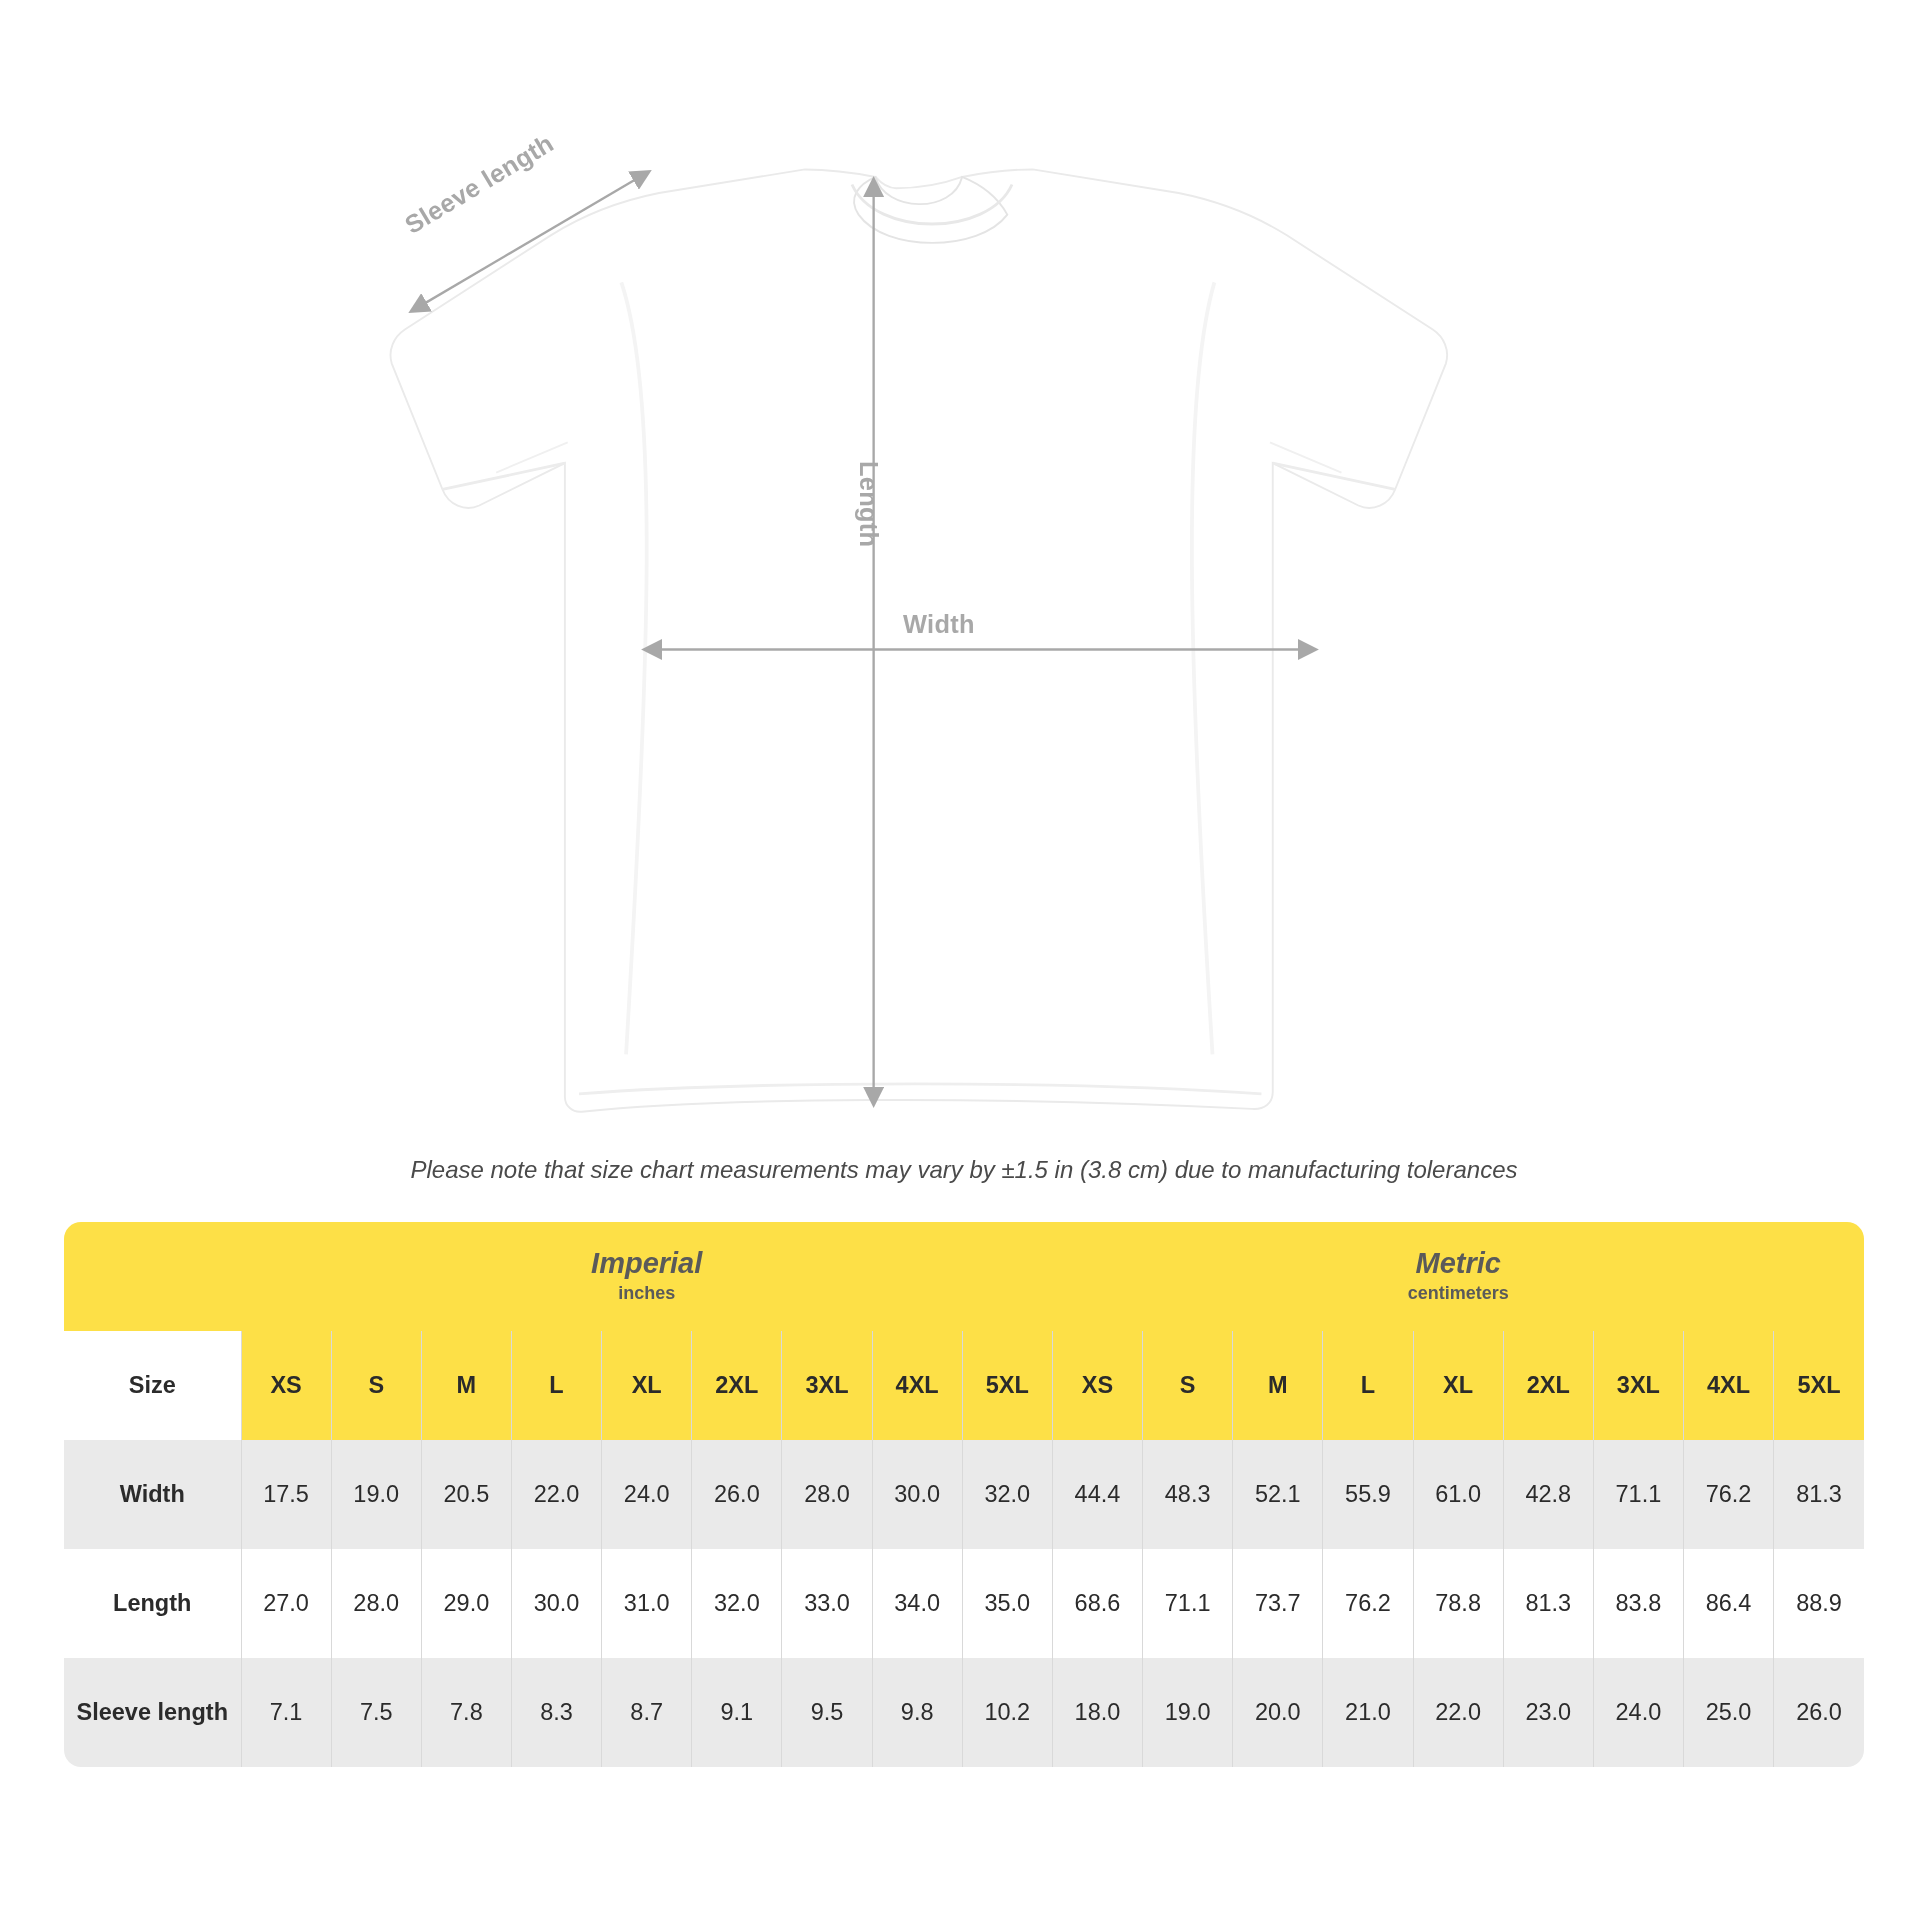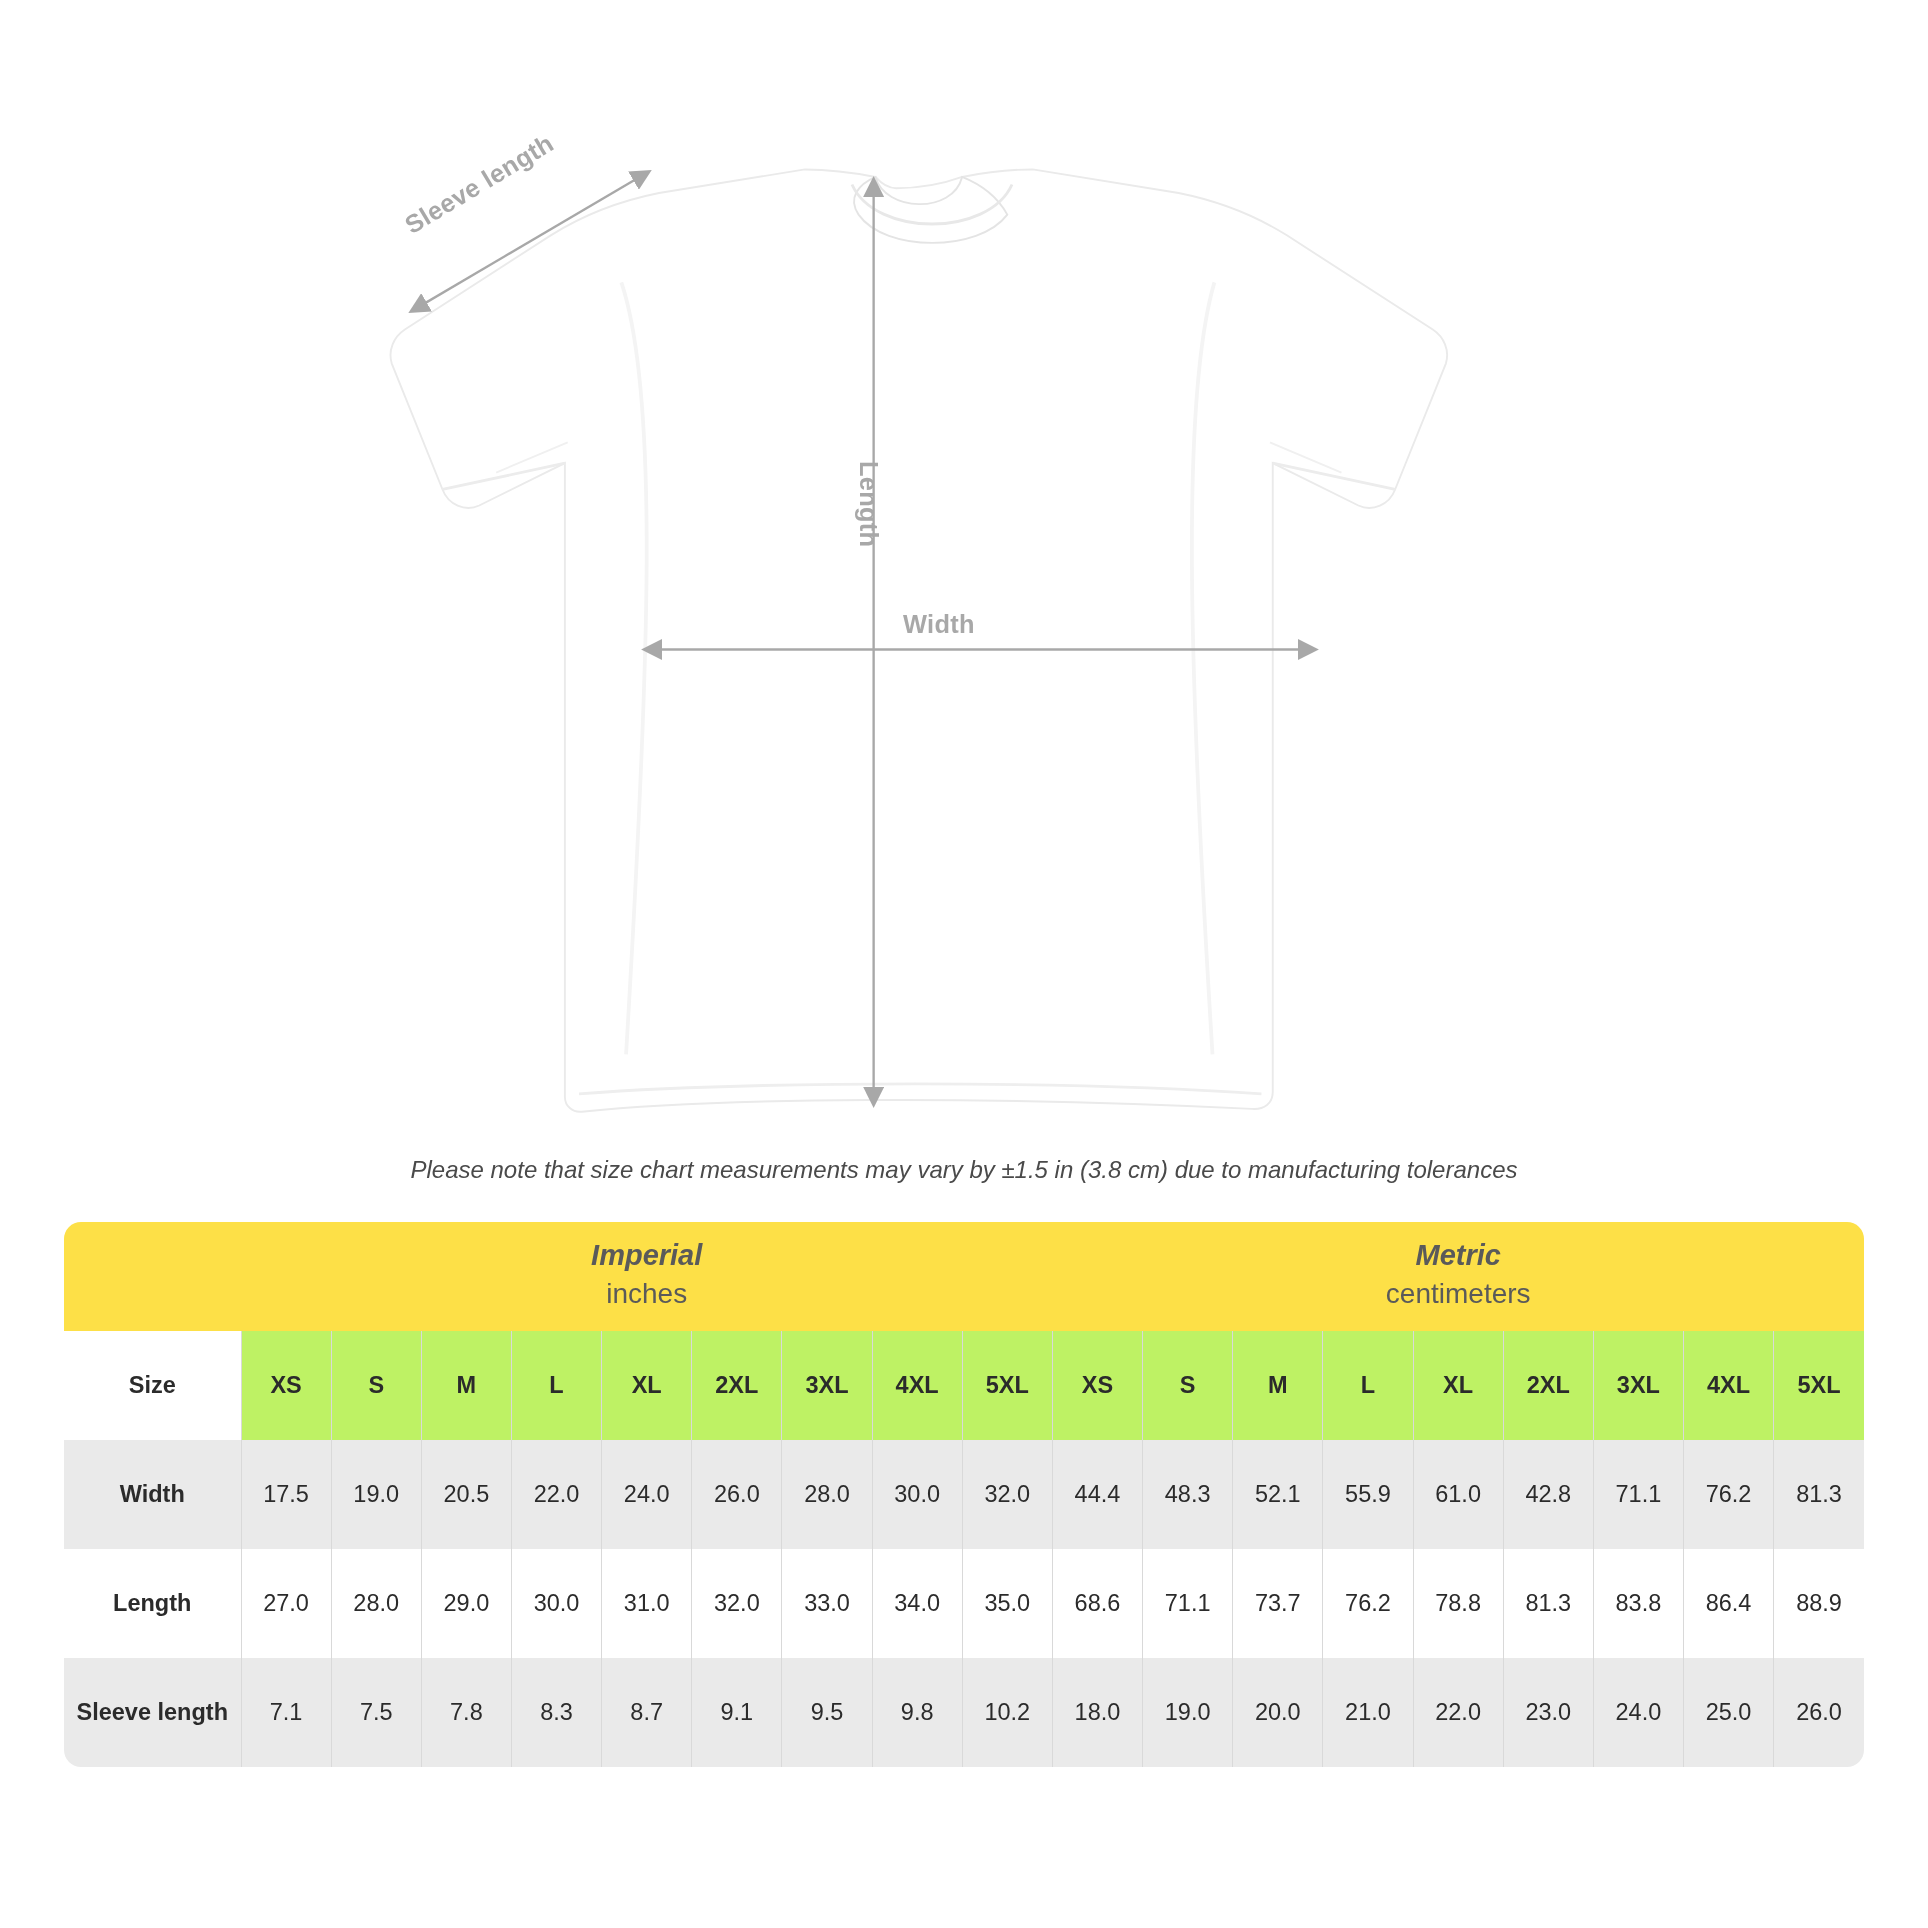--- a/index.html
+++ b/index.html
@@ -96,38 +96,38 @@
     height: 121px;
   }
   .unit-head .unit-title {
     font-size: 29px;
     font-weight: bold;
     font-style: italic;
     color: #5a5a5a;
     line-height: 1.18;
   }
   .unit-head .unit-sub {
-    font-size: 28px;
+    font-size: 18px;
     font-style: normal;
-    font-weight: normal;
+    font-weight: bold;
     color: #5a5a5a;
     line-height: 1.5;
   }
   tr.row-white td { background: #ffffff; }
   tr.row-grey td { background: #eaeaea; }
   td.rowhead, th.rowhead {
     font-weight: bold;
     font-size: 25.4px;
     color: #2b2b2b;
   }
   th.colhead {
     font-weight: bold;
     font-size: 24.5px;
     color: #2b2b2b;
-    background: #bef264;
+    background: #fde047;
   }
   tr.header-row td.rowhead { background:#ffffff;margin-top:8px; }
   .sep {
     border-left: 0.9px solid #d9d9d9 !important;
   }
   .first-col { width: 177px; }
 </style>
 </head>
 <body>
 

